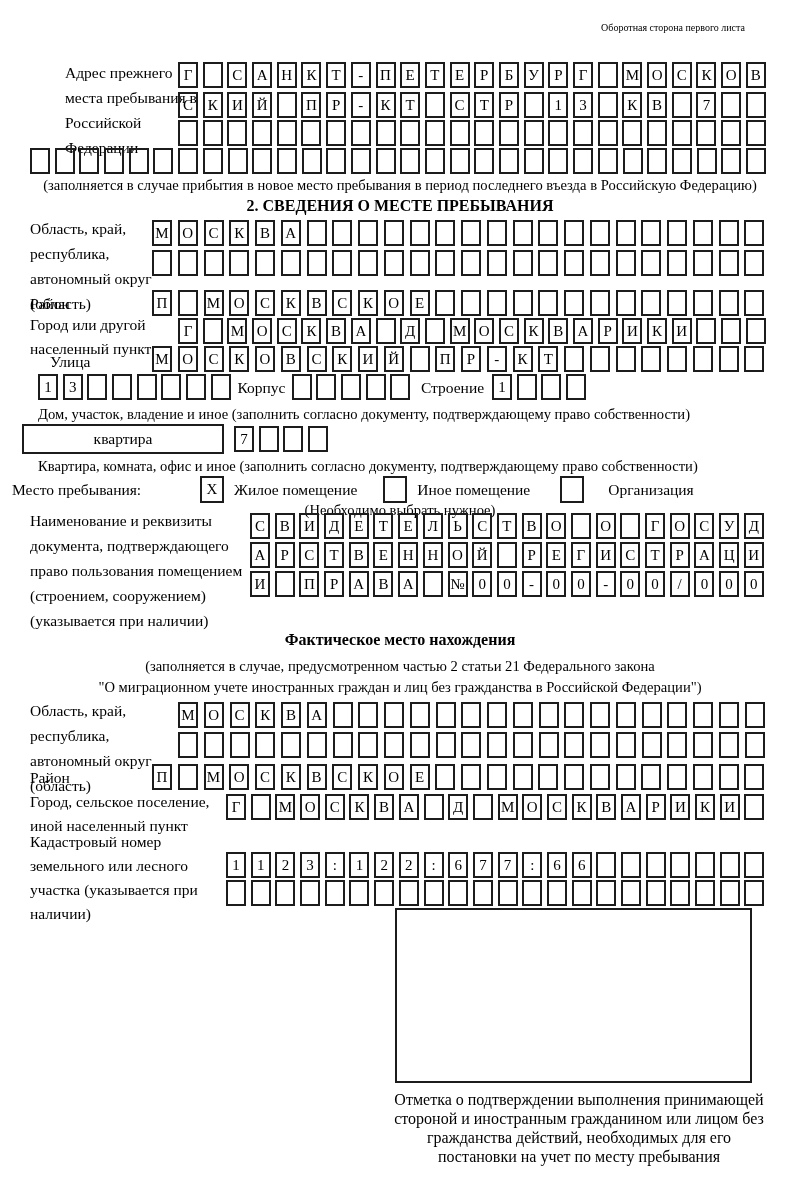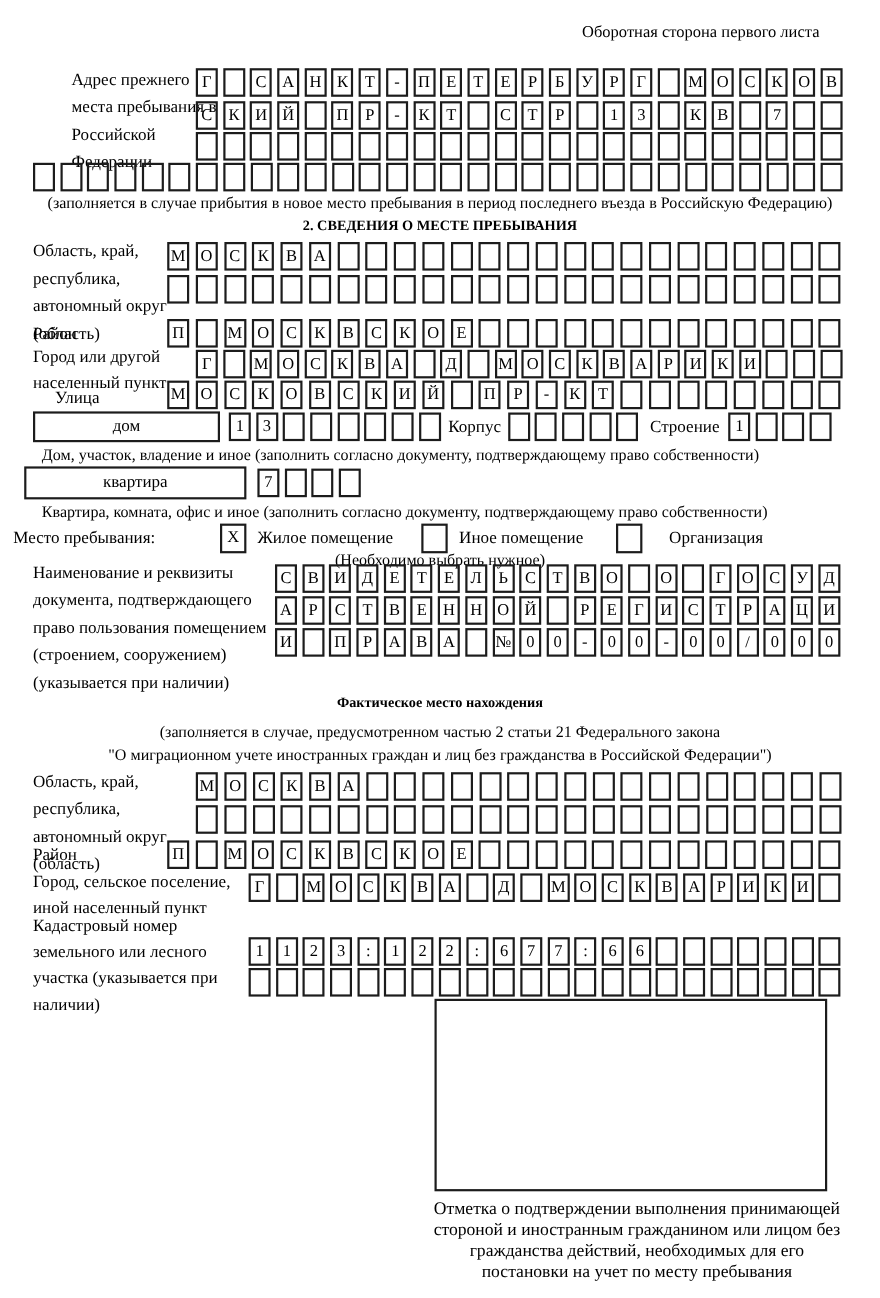--- a/index.html
+++ b/index.html
@@ -9,21 +9,21 @@
     font-family:"Liberation Serif", serif;
     color:#000;
     position:relative;
   }
   .page { position:relative; width:800px; height:1180px; overflow:hidden; }
 
   .abs { position:absolute; }
 
   .label { font-size:15.5px; line-height:25px; color:#000; }
   .caption { font-size:14.6px; color:#000; }
-  .title { font-size:13px; font-weight:bold; text-align:center; width:100%; }
+  .title { font-size:16px; font-weight:bold; text-align:center; width:100%; }
 
   .cellrow { position:absolute; display:flex; }
   .cellrow.inline { position:static; display:flex; }
   .cell {
     flex:none;
     width:20px; height:26px;
     border:2px solid #1c1c1c;
     margin-right:4.7px;
     text-align:center;
     font-size:15px; line-height:22px;
@@ -47,21 +47,21 @@
 
   .flexrow { position:absolute; display:flex; align-items:center; }
 
   .stamp-box { position:absolute; border:2px solid #1c1c1c; background:#fff; }
 </style>
 </head>
 <body>
 
 <div class="page">
 
-  <div class="abs caption" style="top:22px; right:55px; font-size:15px;">Оборотная сторона первого листа</div>
+  <div class="abs caption" style="top:22px; right:55px; font-size:10px;">Оборотная сторона первого листа</div>
 
   <div class="abs label" style="left:30px; top:60px; width:145px;margin-left:35px;">Адрес прежнего места пребывания в Российской Федерации</div>
 
   <div class="cellrow" style="left:178px; top:62px;">
       <div class="cell">Г</div>
       <div class="cell"></div>
       <div class="cell">С</div>
       <div class="cell">А</div>
       <div class="cell">Н</div>
       <div class="cell">К</div>
@@ -305,21 +305,20 @@
       <div class="cell"></div>
       <div class="cell"></div>
       <div class="cell"></div>
       <div class="cell"></div>
       <div class="cell"></div>
       <div class="cell"></div>
       <div class="cell"></div>
     </div>
 
   <div class="flexrow" style="left:30px; top:374px; width:742px;">
-    <div class="widebox" style="width:170px;">дом</div>
     <div style="width:8px;"></div>
     <div class="cellrow inline">
         <div class="cell">1</div>
         <div class="cell">3</div>
         <div class="cell"></div>
         <div class="cell"></div>
         <div class="cell"></div>
         <div class="cell"></div>
         <div class="cell"></div>
         <div class="cell"></div>

